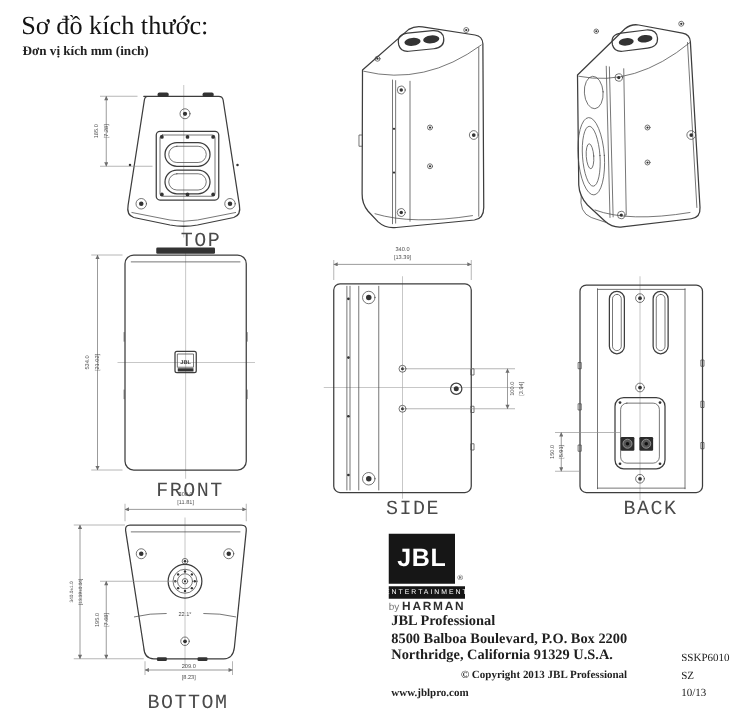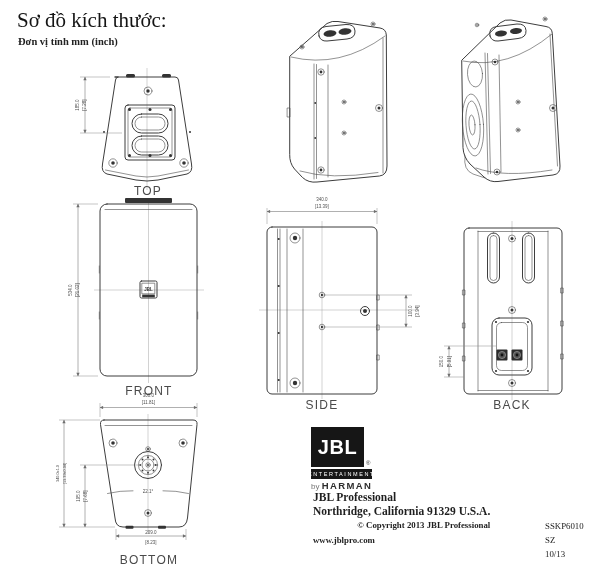--- a/index.html
+++ b/index.html
@@ -3,22 +3,22 @@
 <meta charset="utf-8">
 <style>
   html,body{margin:0;padding:0;background:#fff;}
   .sheet{position:relative;width:600px;height:574px;background:#ffffff;overflow:hidden;
          font-family:"Liberation Sans",sans-serif;}
   .title{position:absolute;left:17px;top:8px;font-family:"Liberation Serif",serif;
          font-size:21px;color:#141414;}
   .subtitle{position:absolute;left:18px;top:36px;font-family:"Liberation Serif",serif;
          font-weight:bold;font-size:10.5px;color:#222;}
   .view{position:absolute;overflow:visible;}
-  .vlabel{position:absolute;font-size:12px;color:#4a4a4a;letter-spacing:1.2px;
-          text-align:center;}
+  .vlabel{position:absolute;font-size:16px;color:#4a4a4a;letter-spacing:1.2px;
+          text-align:right;font-family:Liberation Mono, monospace;}
   
   .ln{fill:none;stroke:#3d3d3d;stroke-width:1;stroke-linejoin:round;stroke-linecap:round;}
   .ln2{fill:none;stroke:#4a4a4a;stroke-width:.6;stroke-linejoin:round;stroke-linecap:round;}
   .thin{fill:none;stroke:#a5a5a5;stroke-width:.5;}
   .ext{fill:none;stroke:#8a8a8a;stroke-width:.5;}
   .dline{fill:none;stroke:#6e6e6e;stroke-width:.55;
          marker-start:url(#ah);marker-end:url(#ah);}
   .fill-dark{fill:#333;stroke:none;}
   text.dimt{font-family:"Liberation Sans",sans-serif;font-size:4.5px;fill:#4f4f4f;}
   text.dimt.sm{font-size:3.8px;}
@@ -49,21 +49,21 @@
 
   <svg width="0" height="0" style="position:absolute">
     <defs>
       <marker id="ah" viewBox="0 0 10 10" refX="9.5" refY="5" markerWidth="8" markerHeight="6" orient="auto-start-reverse">
           <path d="M0,0 L10,5 L0,10 Z" fill="#6e6e6e"></path>
         </marker>
     </defs>
   </svg>
 
   <div class="title">Sơ đồ kích thước:</div>
-  <div class="subtitle">Đơn vị tính mm (inch)</div>
+  <div class="subtitle">Đơn vị kích mm (inch)</div>
 
   <svg class="view" style="left:58px;top:64px" width="158" height="132">
     <line class="thin" x1="89" y1="4" x2="89" y2="126"></line>
     <path class="ln" d="M57,13 L117,13 Q120,13 120.5,16 L133.5,100 Q135,108 129,110 L100,116 Q89,118 78,116 L49,110 Q43,108 44.5,100 L57.5,16 Q58,13 60,13 Z"></path>
     <path class="ln2" d="M47.5,106 L78,112 Q89,114 100,112 L130.5,106"></path>
     <rect class="fill-dark" x="68" y="10" width="9" height="3.5" rx="1.5"></rect>
     <rect class="fill-dark" x="104" y="10" width="9" height="3.5" rx="1.5"></rect>
     <g>
       <rect class="ln" x="67" y="41" width="50" height="55" rx="3"></rect>
       <rect class="ln2" x="70" y="44" width="44" height="49" rx="2"></rect>
@@ -368,20 +368,21 @@
   </div>
   <div class="logo-reg">®</div>
   <div class="logo-bar">ENTERTAINMENT</div>
   <div class="logo-by">
     <span>by</span>
     <span class="logo-harman">HARMAN</span>
   </div>
 
   <div class="addr">
     <div class="big">JBL Professional</div>
+    <div class="big">8500 Balboa Boulevard, P.O. Box 2200</div>
     <div class="big">Northridge, California 91329 U.S.A.</div>
     <div class="small">© Copyright 2013 JBL Professional</div>
     <div class="small2">www.jblpro.com</div>
   </div>
 
   <div class="codes">
     <div>SSKP6010</div>
     <div>SZ</div>
     <div>10/13</div>
   </div>

